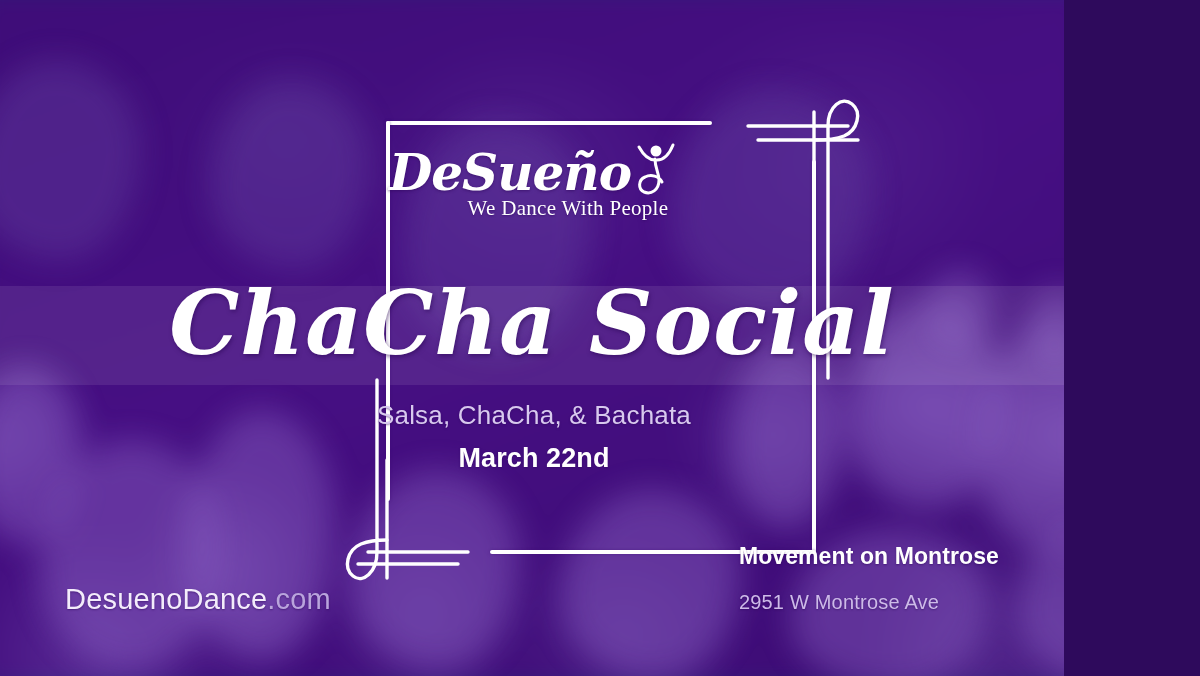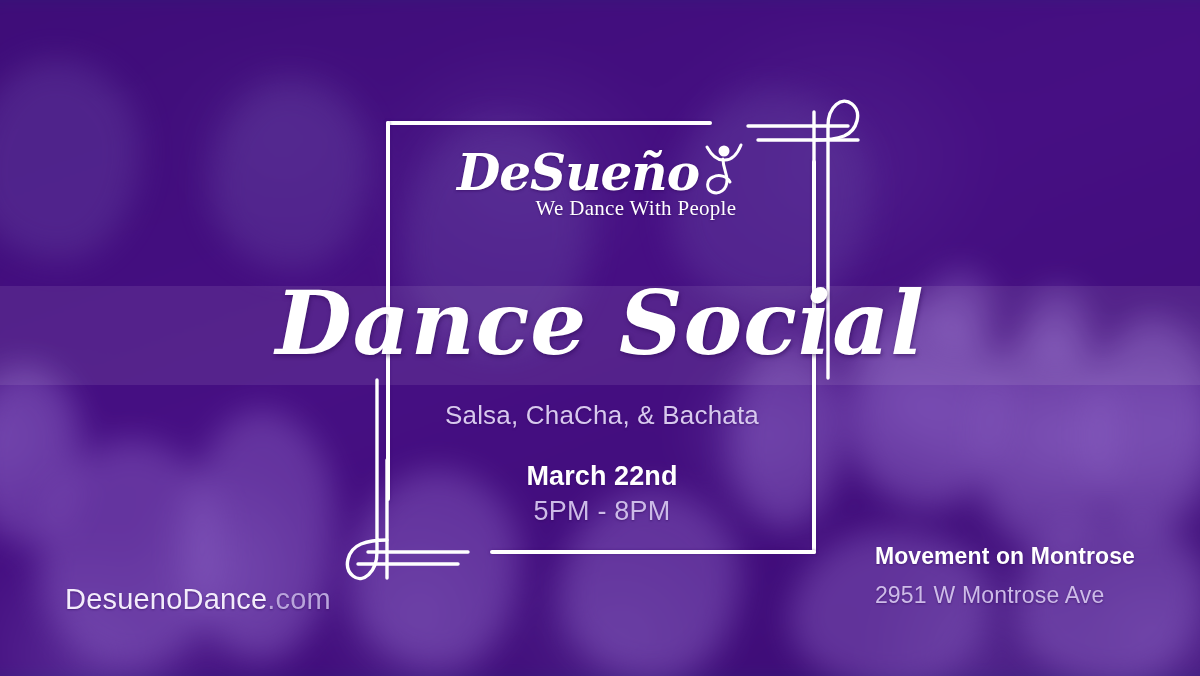--- a/index.html
+++ b/index.html
@@ -6,21 +6,21 @@
     margin: 0;
     padding: 0;
     background: #2e0a5c;
   }
   body {
     font-family: "Liberation Sans", sans-serif;
   }
 
   #flyer {
     position: relative;
-    width: 1200px;
+    width: 1064px;
     height: 676px;
     overflow: hidden;
     background: #0c4a6e;
   }
 
   
   .bg-base {
     position: absolute;
     inset: 0;
     background:
@@ -150,21 +150,21 @@
     pointer-events: none;
   }
   .styles-line {
     font-size: 26px;
     font-weight: 400;
     color: #d8c9ee;
     letter-spacing: .2px;
     text-shadow: 0 1px 2px rgba(48,8,92,.5);
   }
   .date-line {
-    margin-top: 30px;
+    margin-top: 12px;
     font-size: 27px;
     font-weight: 700;
     color: #ffffff;
     letter-spacing: .1px;
     text-shadow: 0 1px 2px rgba(48,8,92,.5);
   }
   .time-line {
     margin-top: 4px;
     font-size: 27px;
     font-weight: 400;
@@ -181,22 +181,22 @@
     pointer-events: none;
   }
   .venue-name {
     font-size: 23px;
     font-weight: 700;
     color: #fff;
     letter-spacing: .1px;
     text-shadow: 0 1px 2px rgba(48,8,92,.5);
   }
   .venue-addr {
-    margin-top: 12px;
-    font-size: 23px;
+    margin-top: 21px;
+    font-size: 20px;
     font-weight: 400;
     color: #cdbbe8;
     letter-spacing: .2px;
     text-shadow: 0 1px 2px rgba(48,8,92,.5);
   }
 
   
   .website {
     position: absolute;
     left: 65px;
@@ -267,26 +267,25 @@
       <svg class="logo-dancer" viewBox="0 0 46 58" fill="none" stroke="#ffffff" stroke-width="3" stroke-linecap="round" stroke-linejoin="round">
         <circle cx="23" cy="11" r="5.5" fill="#ffffff" stroke="none"></circle>
         <path d="M6 7 C 11 16 17 20 22 20"></path>
         <path d="M40 5 C 36 15 30 20 24 20"></path>
         <path d="M22 19 C 22 28 26 33 26 40 C 26 50 18 55 11 52 C 5 49 5 40 12 37 C 18 34 26 36 29 42"></path>
       </svg>
     </div>
     <div class="logo-tagline">We Dance With People</div>
   </div>
 
-  <div class="headline">Dance Social</div>
+  <div class="headline">ChaCha Social</div>
 
   <div class="details">
     <div class="styles-line">Salsa, ChaCha, &amp; Bachata</div>
     <div class="date-line">March 22nd</div>
-    <div class="time-line">5PM - 8PM</div>
   </div>
 
   <div class="venue">
     <div class="venue-name">Movement on Montrose</div>
     <div class="venue-addr">2951 W Montrose Ave</div>
   </div>
 
   <div class="website">
     <span class="w-name">DesuenoDance</span><span class="w-tld">.com</span>
   </div>

